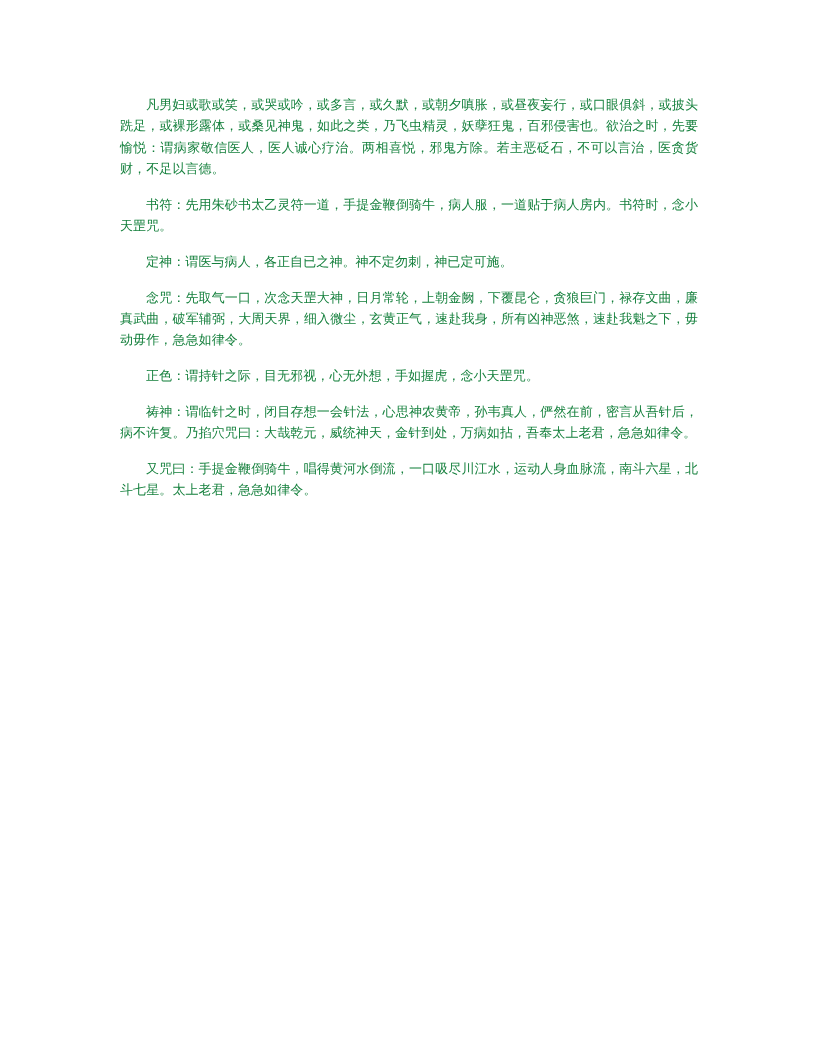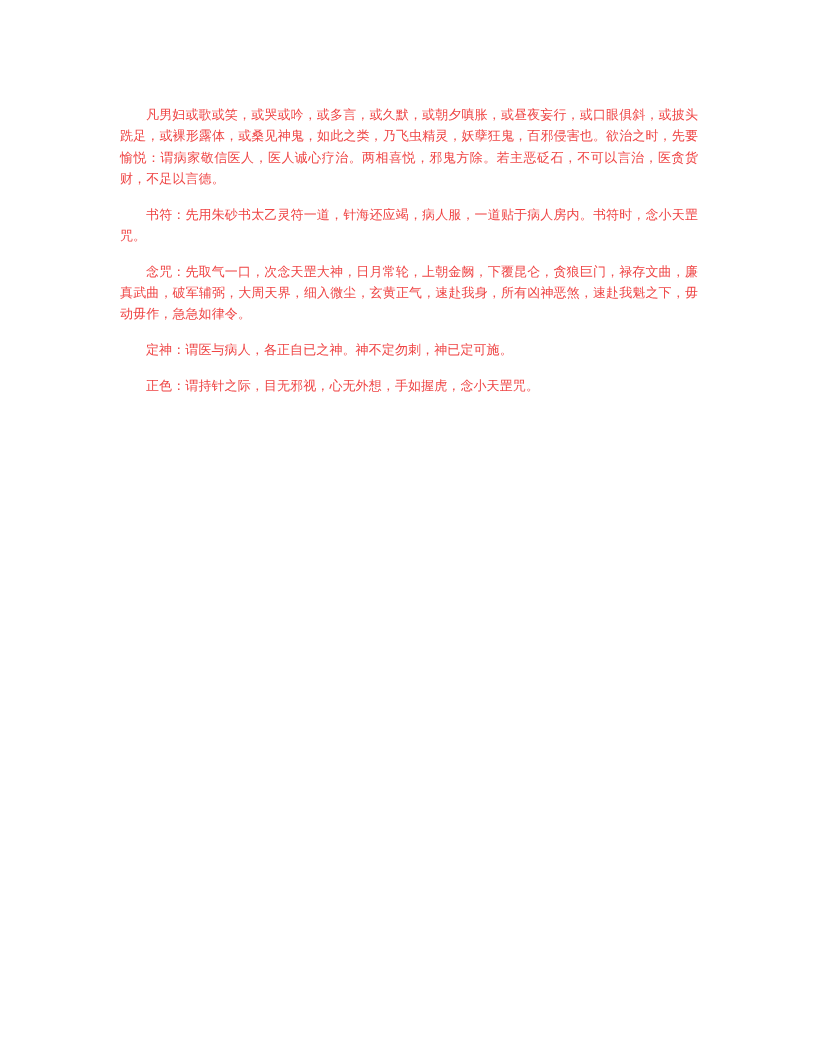--- a/index.html
+++ b/index.html
@@ -9,36 +9,38 @@
     }
     body {
       width: 816px;
       height: 1056px;
       position: relative;
       overflow: hidden;
     }
     .page {
       position: absolute;
       left: 120px;
-      top: 104px;
+      top: 94px;
       width: 578px;
       font-family: "DejaVu Serif", "Liberation Serif", serif;
       font-size: 13px;
       line-height: 21.3px;
-      color: #ef4444;
+      color: #15803d;
       text-align: justify;
       letter-spacing: 0.1px;
     }
     .para {
       margin: 0 0 14.5px 0;
       text-indent: 26px;
     }
   </style>
 </head>
 <body>
 
 <div class="page">
   <p class="para">凡男妇或歌或笑，或哭或吟，或多言，或久默，或朝夕嗔胀，或昼夜妄行，或口眼俱斜，或披头跣足，或裸形露体，或桑见神鬼，如此之类，乃飞虫精灵，妖孽狂鬼，百邪侵害也。欲治之时，先要愉悦：谓病家敬信医人，医人诚心疗治。两相喜悦，邪鬼方除。若主恶砭石，不可以言治，医贪货财，不足以言德。</p>
-  <p class="para">书符：先用朱砂书太乙灵符一道，针海还应竭，病人服，一道贴于病人房内。书符时，念小天罡咒。</p>
+  <p class="para">书符：先用朱砂书太乙灵符一道，手提金鞭倒骑牛，病人服，一道贴于病人房内。书符时，念小天罡咒。</p>
+  <p class="para">定神：谓医与病人，各正自已之神。神不定勿刺，神已定可施。</p>
   <p class="para">念咒：先取气一口，次念天罡大神，日月常轮，上朝金阙，下覆昆仑，贪狼巨门，禄存文曲，廉真武曲，破军辅弼，大周天界，细入微尘，玄黄正气，速赴我身，所有凶神恶煞，速赴我魁之下，毋动毋作，急急如律令。</p>
-  <p class="para">定神：谓医与病人，各正自已之神。神不定勿刺，神已定可施。</p>
   <p class="para">正色：谓持针之际，目无邪视，心无外想，手如握虎，念小天罡咒。</p>
+  <p class="para">祷神：谓临针之时，闭目存想一会针法，心思神农黄帝，孙韦真人，俨然在前，密言从吾针后，病不许复。乃掐穴咒曰：大哉乾元，威统神天，金针到处，万病如拈，吾奉太上老君，急急如律令。</p>
+  <p class="para">又咒曰：手提金鞭倒骑牛，唱得黄河水倒流，一口吸尽川江水，运动人身血脉流，南斗六星，北斗七星。太上老君，急急如律令。</p>
 </div>
 
 </body></html>

